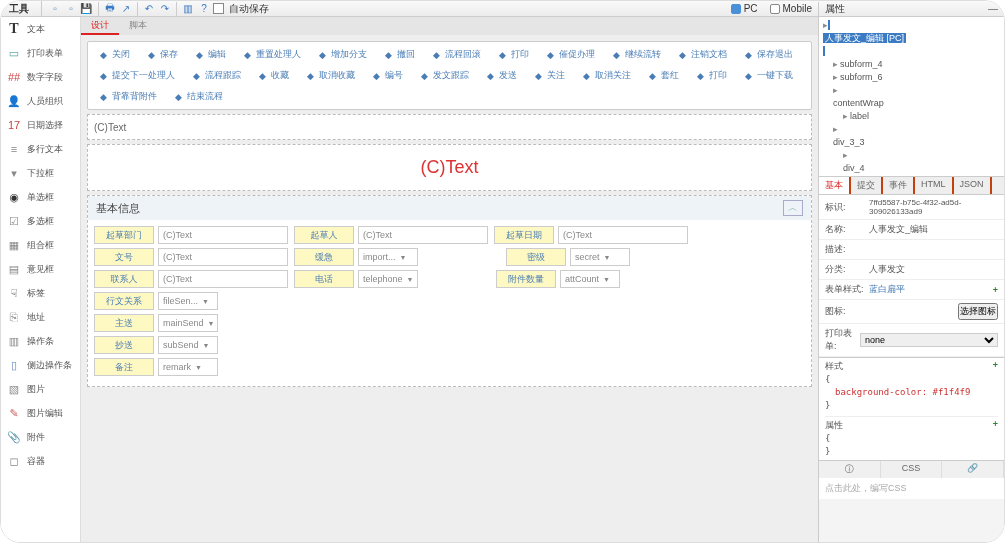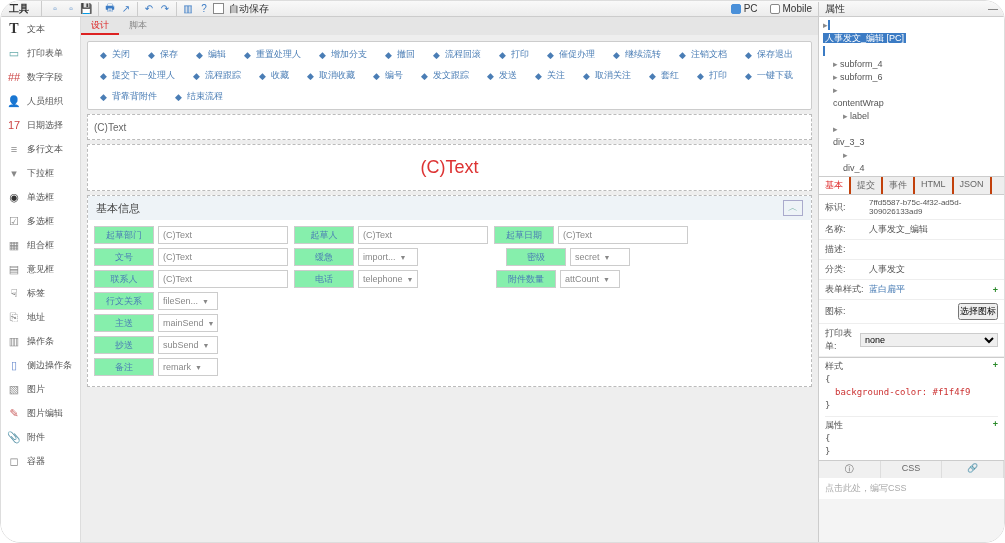--- a/index.html
+++ b/index.html
@@ -28,21 +28,21 @@
 .abtn .ai { width:11px; height:11px; color:#4a7db5; display:flex;align-items:center;justify-content:center;font-size:9px;}
 .form-box { background:#fff; border:1px dashed #bbb; margin-bottom:4px; padding:2px 6px; font-size:10px; color:#666; height:26px; display:flex; align-items:center; }
 .title-box { background:#fff; border:1px dashed #bbb; margin-bottom:4px; padding:12px; text-align:center; }
 .title-box .ttxt { color:#d33; font-size:18px; }
 .group-box { background:#fff; border:1px dashed #bbb; }
 .group-head { background:#eef3f7; padding:4px 8px; font-size:11px; color:#444; display:flex; align-items:center; }
 .group-head .chev { margin-left:auto; color:#6a9; font-size:10px; border:1px solid #aac; padding:0 4px; }
 .group-body { padding:6px; }
 .frow { display:flex; gap:6px; margin-bottom:4px; font-size:9px; }
 .fcell { display:flex; align-items:center; gap:4px; }
-.flabel { width:60px; height:18px; border:1px solid #ccc; background:#86efac; display:flex; align-items:center; justify-content:center; font-size:9px; color:#4a7db5; }
+.flabel { width:60px; height:18px; border:1px solid #ccc; background:#fef9c3; display:flex; align-items:center; justify-content:center; font-size:9px; color:#4a7db5; }
 .fval { height:18px; border:1px solid #ccc; display:flex; align-items:center; padding:0 4px; color:#888; min-width:60px; font-size:9px; background:#fff; }
 .fval.sel { justify-content:flex-start; }
 .fval .dd { color:#888; font-size:7px; margin-left:4px; }
 .props { width:186px; background:#f4f4f4; border-left:1px solid #ccc; display:flex; flex-direction:column; font-size:9px; overflow:hidden; }
 .tree { flex:0 0 auto; background:#fff; padding:2px 4px; color:#333; font-size:9px; max-height:160px; overflow:auto; border-bottom:1px solid #ccc;}
 .tree .trow { white-space:nowrap; padding:0; line-height:13px; }
 .tree .trow .tag { color:#2a6; }
 .tree .trow .txt { color:#555; }
 .tree .trow.sel .tag, .tree .trow.sel .txt { background:#3b7bc4; color:#fff; padding:0 2px; }
 .tree .ind1{padding-left:10px;} .tree .ind2{padding-left:20px;} .tree .ind3{padding-left:30px;}

